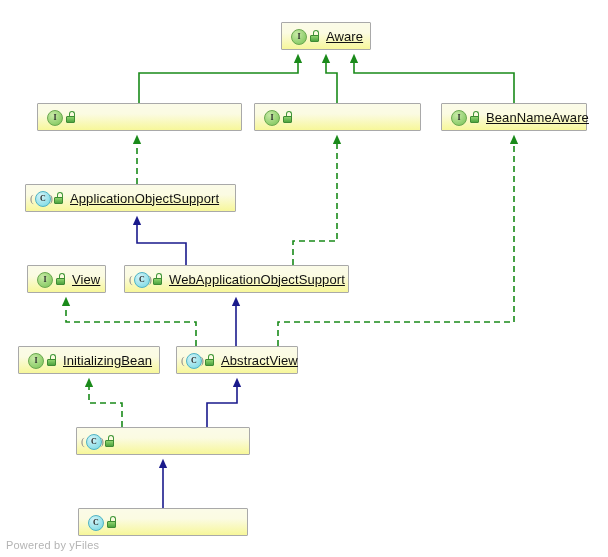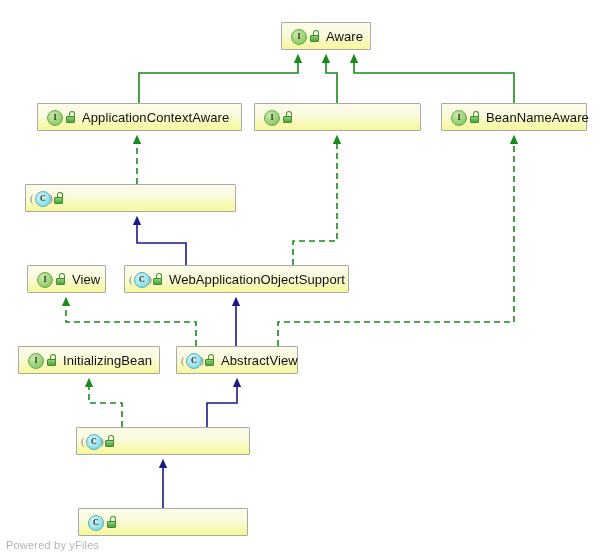--- a/index.html
+++ b/index.html
@@ -116,20 +116,21 @@
     border: 1px solid #3f8b34;
     border-radius: 1px;
     box-sizing: border-box;
   }
   .node-label {
     font-size: 13px;
     color: #101010;
     white-space: nowrap;
     line-height: 1;
     letter-spacing: 0.1px;
+    text-decoration: underline;
   }
   #watermark {
     position: absolute;
     left: 6px;
     bottom: 6px;
     font-size: 11px;
     color: #b4b4b4;
     font-family: "Liberation Sans", sans-serif;
     letter-spacing: 0.2px;
     text-align: center;
@@ -191,21 +192,20 @@
   <div class="uml-node" style="left:37px; top:103px; width:205px;">
     <span class="node-icons">
       <span class="type-icon iface">
         <span class="disc">I</span>
       </span>
       <span class="lock-icon">
         <span class="shackle"></span>
           <span class="body"></span>
       </span>
     </span>
-    <span class="node-label">ApplicationContextAware</span>
   </div>
 
   <div class="uml-node" style="left:254px; top:103px; width:167px;">
     <span class="node-icons">
       <span class="type-icon iface">
         <span class="disc">I</span>
       </span>
       <span class="lock-icon">
         <span class="shackle"></span>
           <span class="body"></span>
@@ -231,20 +231,21 @@
       <span class="type-icon cls">
         <span class="paren l">(</span>
         <span class="disc">C</span>
         <span class="paren r">)</span>
       </span>
       <span class="lock-icon">
         <span class="shackle"></span>
           <span class="body"></span>
       </span>
     </span>
+    <span class="node-label">ApplicationObjectSupport</span>
   </div>
 
   <div class="uml-node" style="left:27px; top:265px; width:79px;">
     <span class="node-icons">
       <span class="type-icon iface">
         <span class="disc">I</span>
       </span>
       <span class="lock-icon">
         <span class="shackle"></span>
           <span class="body"></span>

